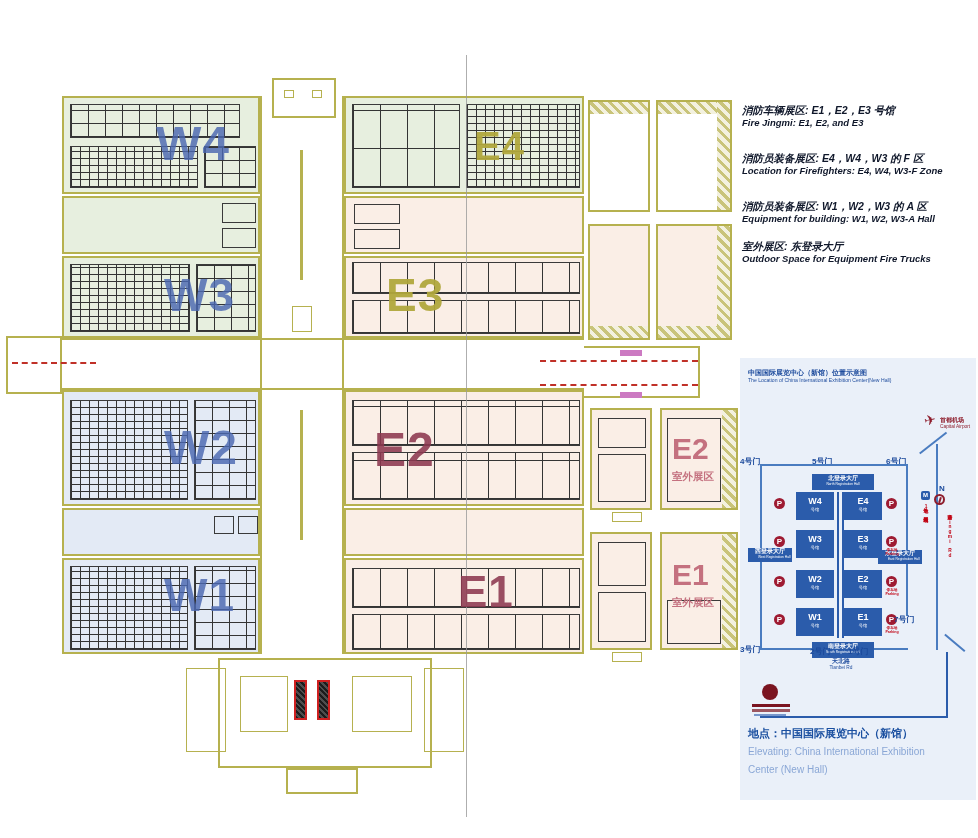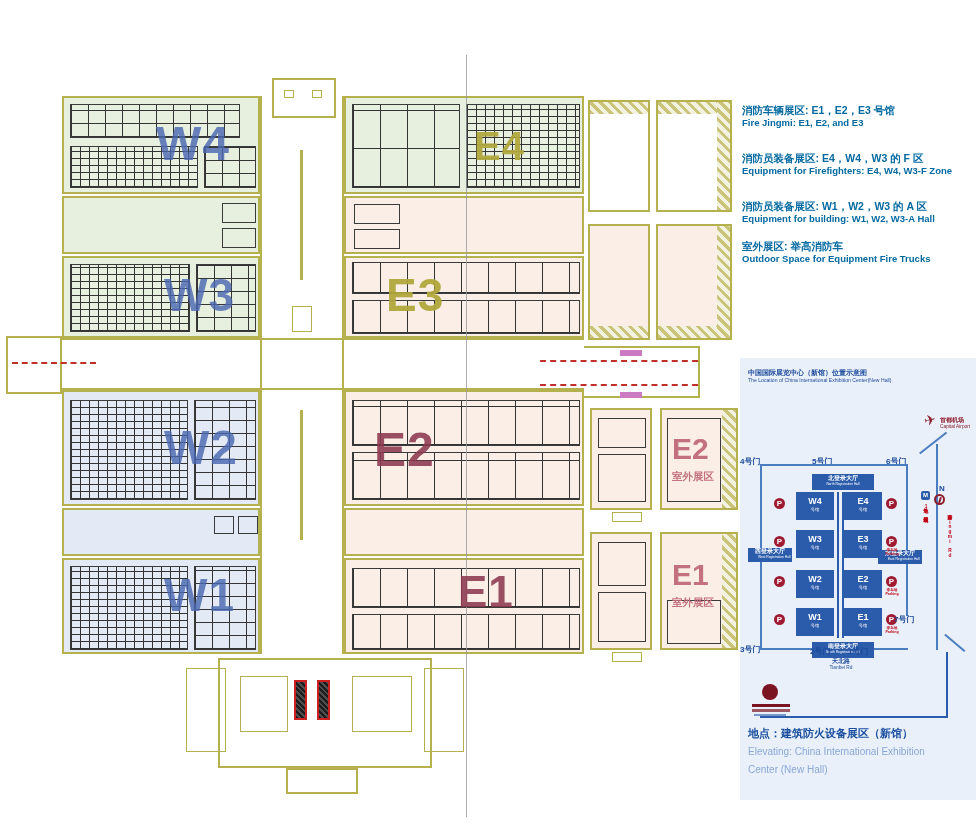--- a/index.html
+++ b/index.html
@@ -32,21 +32,21 @@
   .red-dash{position:absolute;border-top:2px dashed #c03028;height:0;}
   .hatchband{position:absolute;background:repeating-linear-gradient(45deg,#c9c47a 0 3px,#f3f1df 3px 7px);}
   .darkrect{position:absolute;border:2px solid #cf2020;box-sizing:border-box;
       background:repeating-linear-gradient(45deg,#1c1c1c 0 2px,#4e4e4e 2px 4px);}
   .purple{position:absolute;background:#cc7ac2;}
   .fold{position:absolute;background:#9a9a9a;opacity:.8;}
   .outdoor-code{position:absolute;font-weight:bold;color:#c4717f;line-height:1;}
   .outdoor-sub{position:absolute;font-weight:bold;color:#c4717f;}
   
   .legend{position:absolute;left:742px;top:96px;width:234px;}
-  .lg-item{position:absolute;left:0;width:234px;color:#0369a1;}
+  .lg-item{position:absolute;left:0;width:234px;color:#0f172a;font-style:italic;}
   .lg-zh{font-size:10.5px;font-weight:bold;line-height:13px;}
   .lg-en{font-size:9.5px;font-weight:bold;line-height:12px;}
   
   .inset{position:absolute;left:740px;top:358px;width:236px;height:442px;background:#eaf0f9;}
   .i-title-zh{position:absolute;left:8px;top:10px;font-size:7px;font-weight:bold;color:#1c4a9c;white-space:nowrap;}
   .i-title-en{position:absolute;left:8px;top:20px;font-size:6px;color:#1c4a9c;white-space:nowrap;transform:scale(.85);transform-origin:0 0;}
   .iroad{position:absolute;background:#4a7cc0;}
   .igate{position:absolute;font-size:8px;font-weight:bold;color:#1c4a9c;white-space:nowrap;}
   .ibar{position:absolute;background:#2b5cab;color:#fff;text-align:center;box-sizing:border-box;overflow:visible;}
   .ibar .bzh{display:block;font-size:6px;font-weight:bold;line-height:7px;white-space:nowrap;}
@@ -212,28 +212,28 @@
 
   <div class="fold" style="left:466px;top:55px;width:1px;height:762px;"></div>
 
   <div class="legend">
     <div class="lg-item" style="top:8px;">
       <div class="lg-zh">消防车辆展区: E1，E2，E3 号馆</div>
       <div class="lg-en">Fire Jingmi: E1, E2, and E3</div>
     </div>
     <div class="lg-item" style="top:56px;">
       <div class="lg-zh">消防员装备展区: E4，W4，W3 的 F 区</div>
-      <div class="lg-en">Equipment for Firefighters: E4, W4, W3-F Zone</div>
+      <div class="lg-en">Location for Firefighters: E4, W4, W3-F Zone</div>
     </div>
     <div class="lg-item" style="top:104px;">
       <div class="lg-zh">消防员装备展区: W1，W2，W3 的 A 区</div>
       <div class="lg-en">Equipment for building: W1, W2, W3-A Hall</div>
     </div>
     <div class="lg-item" style="top:144px;">
-      <div class="lg-zh">室外展区: 举高消防车</div>
+      <div class="lg-zh">室外展区: 东登录大厅</div>
       <div class="lg-en">Outdoor Space for Equipment Fire Trucks</div>
     </div>
   </div>
 
   <div class="inset">
     <div class="i-title-zh">中国国际展览中心（新馆）位置示意图</div>
     <div class="i-title-en">The Location of China International Exhibition Center(New Hall)</div>
 
     <span class="plane" style="left:184px;top:54px;">✈</span>
     <div class="airport ap-zh" style="left:200px;top:58px;">首都机场</div>
@@ -346,18 +346,18 @@
     </div>
 
     <div class="logo-circ" style="left:22px;top:326px;"></div>
     <div class="logo-bar" style="left:12px;top:346px;width:38px;height:3px;"></div>
     <div class="logo-bar" style="left:12px;top:351px;width:38px;height:3px;opacity:.7;"></div>
     <div class="logo-bar b3" style="left:14px;top:356px;width:32px;height:2px;"></div>
 
     <div class="lline" style="left:206px;top:294px;width:2px;height:66px;"></div>
     <div class="lline" style="left:20px;top:358px;width:188px;height:2px;"></div>
 
-    <div class="cap-zh" style="left:8px;top:368px;">地点：建筑防火设备展区（新馆）</div>
+    <div class="cap-zh" style="left:8px;top:368px;">地点：中国国际展览中心（新馆）</div>
     <div class="cap-en" style="left:8px;top:388px;">Elevating: China International Exhibition</div>
     <div class="cap-en" style="left:8px;top:406px;">Center (New Hall)</div>
   </div>
 
 </div>
 
 </body></html>

